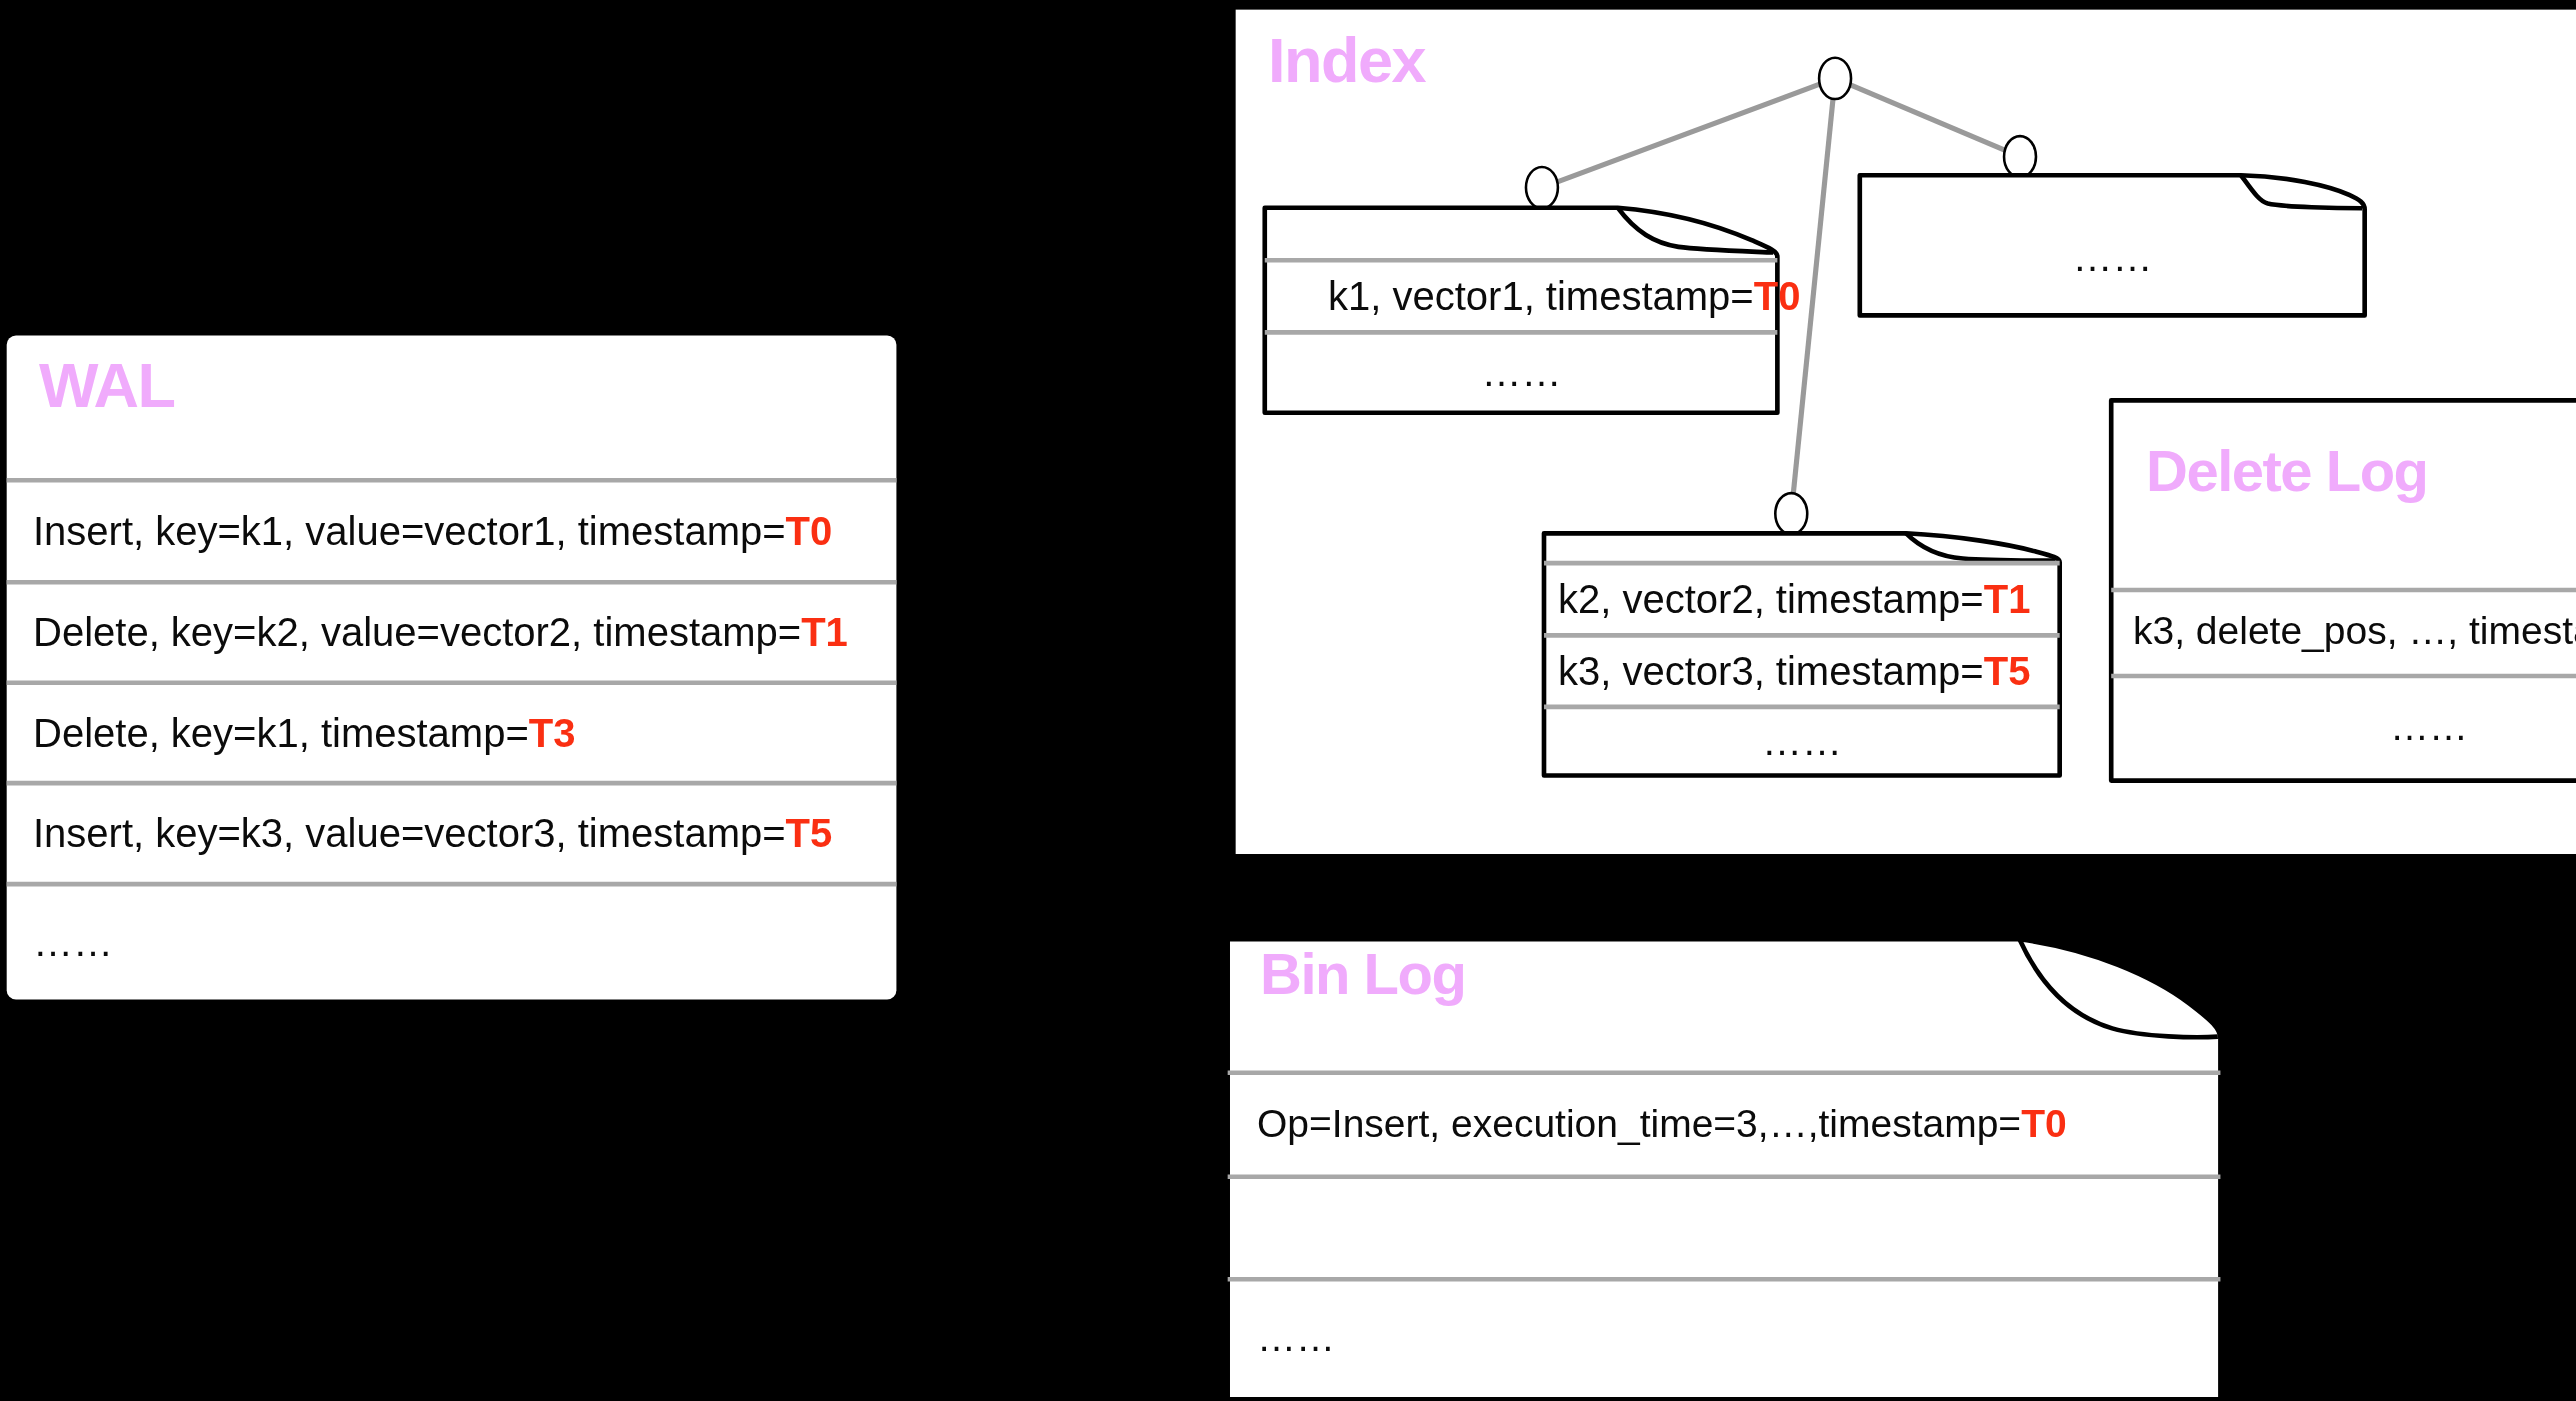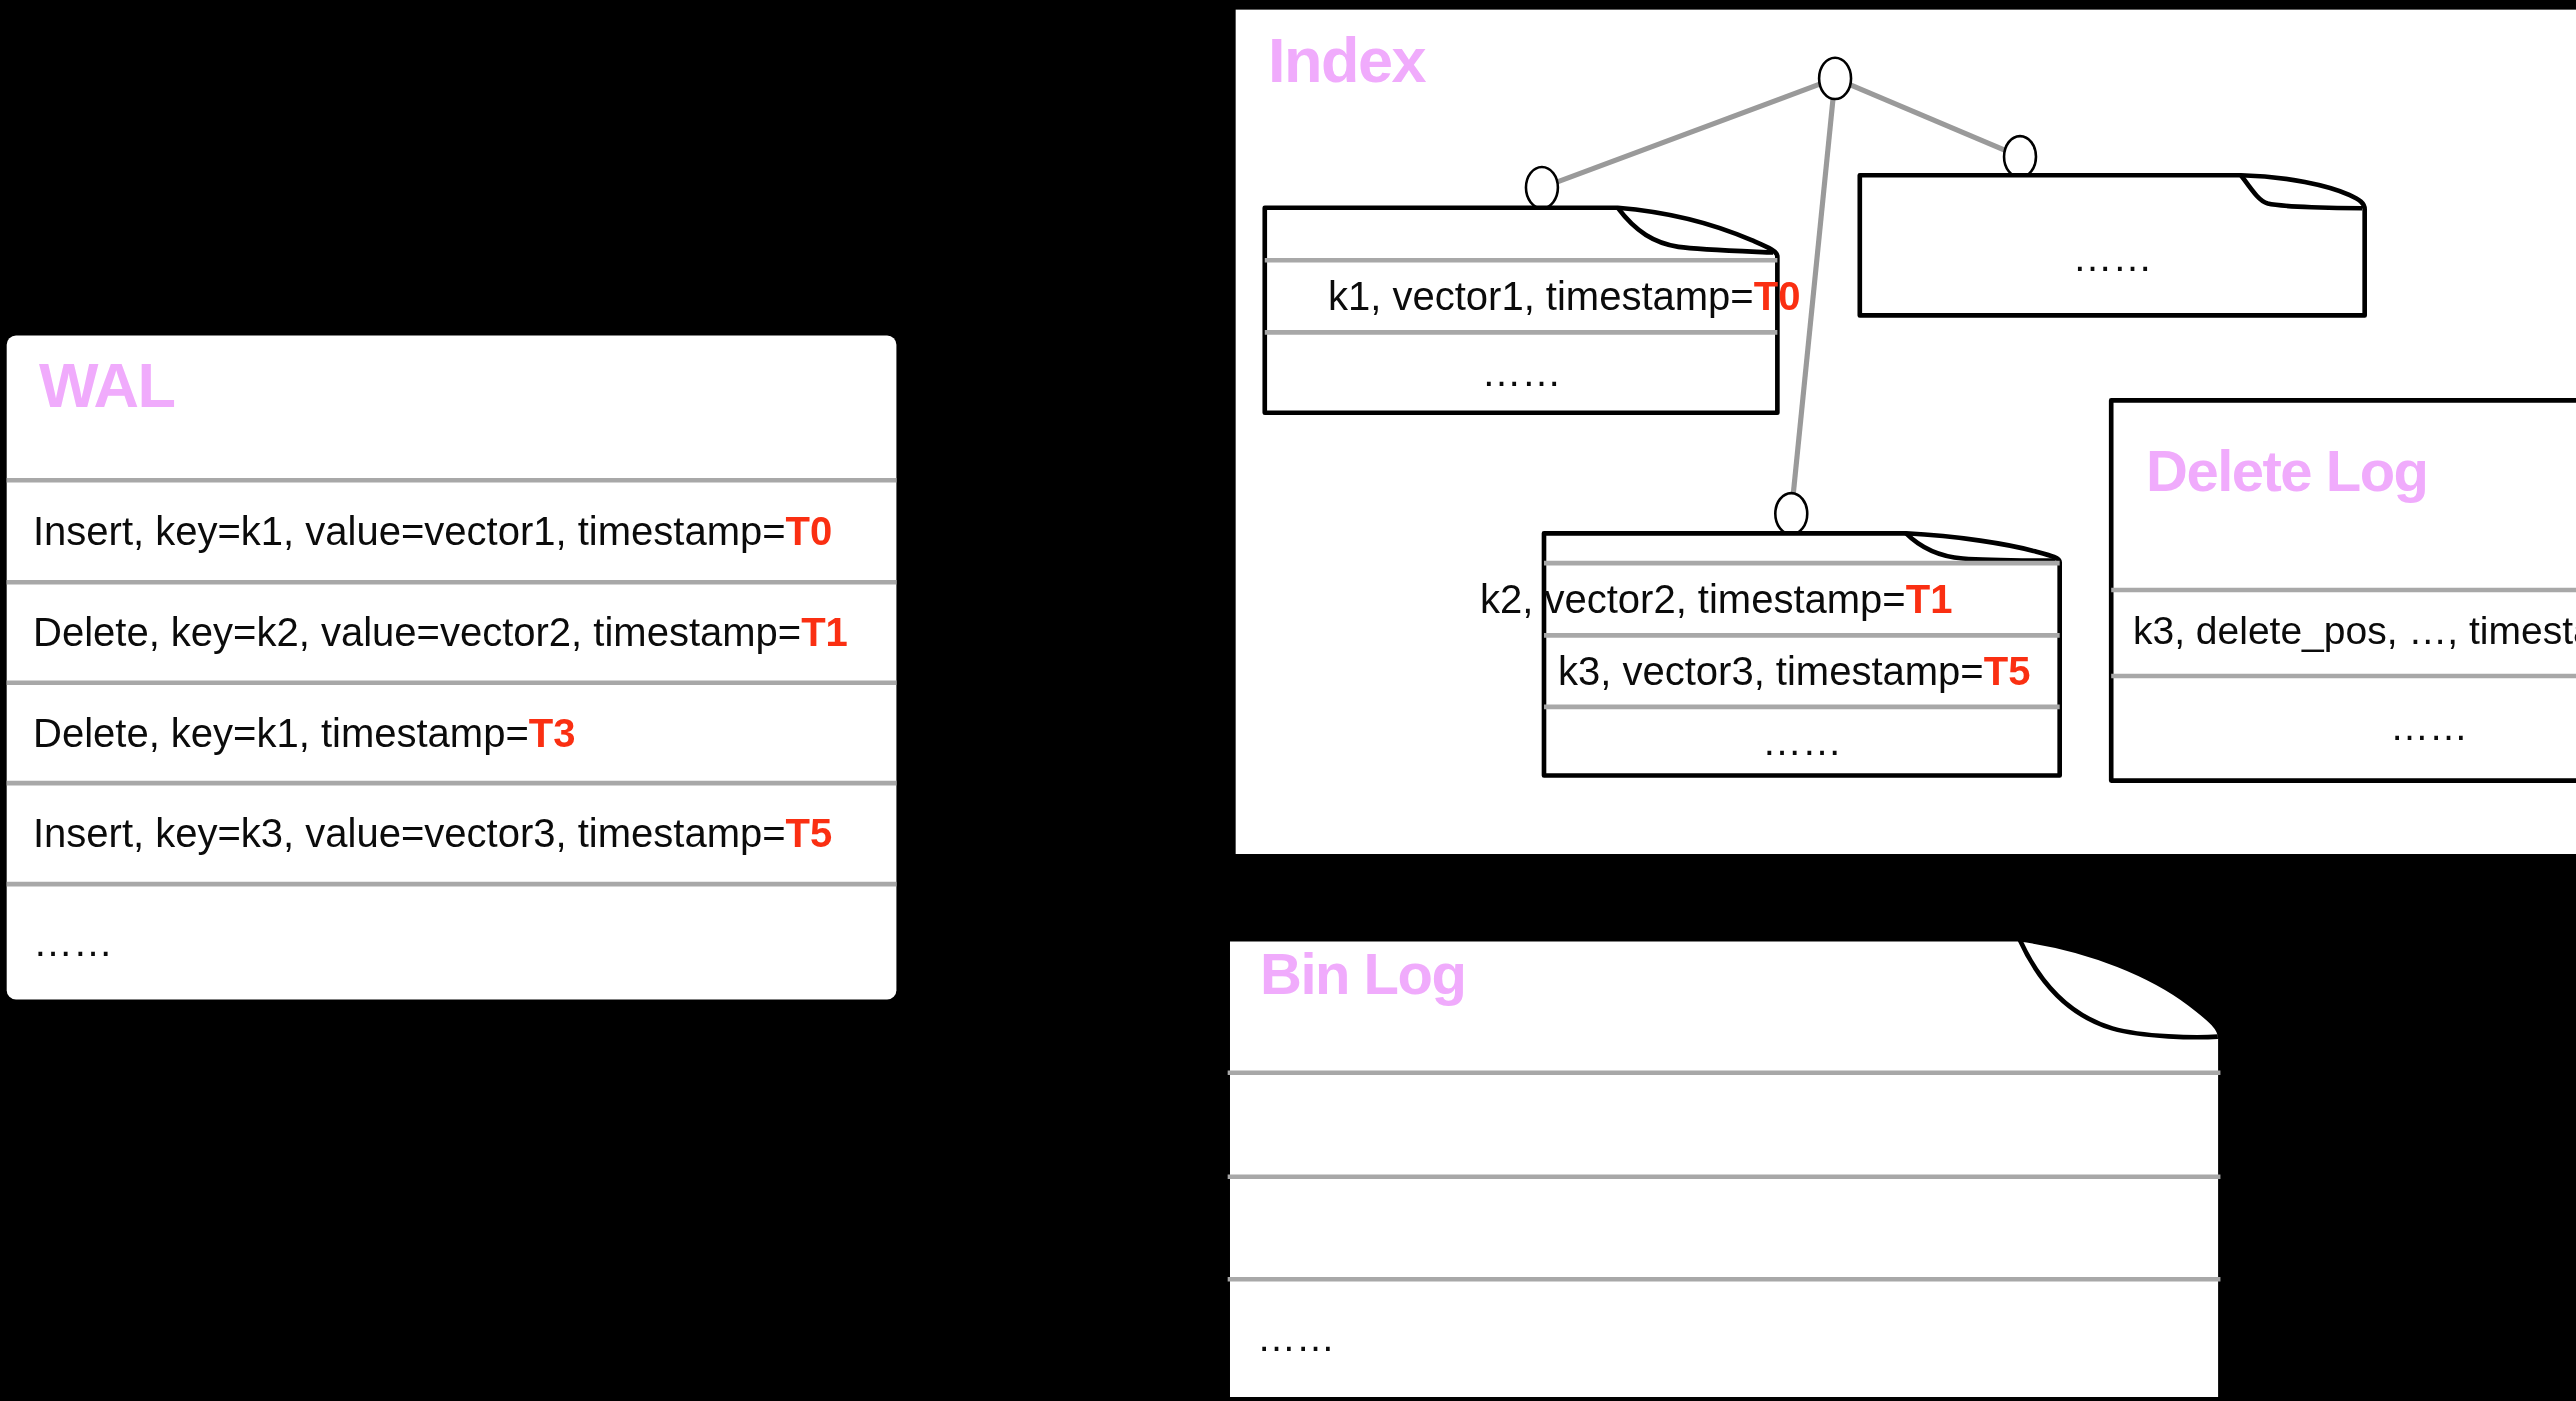--- a/index.html
+++ b/index.html
@@ -92,27 +92,28 @@
   <div class="txt row" style="left:33px;top:609px;"><span>Delete, key=k2, value=vector2, timestamp=</span><span class="ts">T1</span></div>
   <div class="txt row" style="left:33px;top:710px;"><span>Delete, key=k1, timestamp=</span><span class="ts">T3</span></div>
   <div class="txt row" style="left:33px;top:810px;"><span>Insert, key=k3, value=vector3, timestamp=</span><span class="ts">T5</span></div>
   <div class="txt row" style="left:33px;top:919px;"><span>……</span></div>
 
   <div class="txt title f122" style="left:1268px;top:29px;">Index</div>
 
   <div class="txt row" style="left:1281px;top:273px;margin-left:47px;"><span>k1, vector1, timestamp=</span><span class="ts">T0</span></div>
   <div class="txt row center" style="left:1265px;top:349px;width:513px;"><span>……</span></div>
 
-  <div class="txt row" style="left:1480px;top:576px;"><span>k2, vector2, timestamp=</span><span class="ts">T1</span></div>
+  <div class="txt row" style="left:1558px;top:576px;"><span>k2, vector2, timestamp=</span><span class="ts">T1</span></div>
   <div class="txt row" style="left:1558px;top:648px;"><span>k3, vector3, timestamp=</span><span class="ts">T5</span></div>
   <div class="txt row center" style="left:1544px;top:718px;width:516px;"><span>……</span></div>
 
   <div class="txt row center" style="left:1860px;top:234px;width:505px;"><span>……</span></div>
 
   <div class="txt title f112" style="left:2146px;top:432px;margin-top:10px;">Delete Log</div>
   <div class="txt row-sm" style="left:2133px;top:608px;"><span>k3, delete_pos, …, timestamp=</span></div>
   <div class="txt row-sm center" style="left:2111px;top:704px;width:636px;"><span>……</span></div>
 
   <div class="txt title f112" style="left:1260px;top:945px;">Bin Log</div>
+  <div class="txt row-sm" style="left:1257px;top:1101px;"><span>Op=Insert, execution_time=3,…,timestamp=</span><span class="ts">T0</span></div>
   <div class="txt row-sm" style="left:1257px;top:1315px;"><span>……</span></div>
 
 </div>
 
 
 </body></html>

